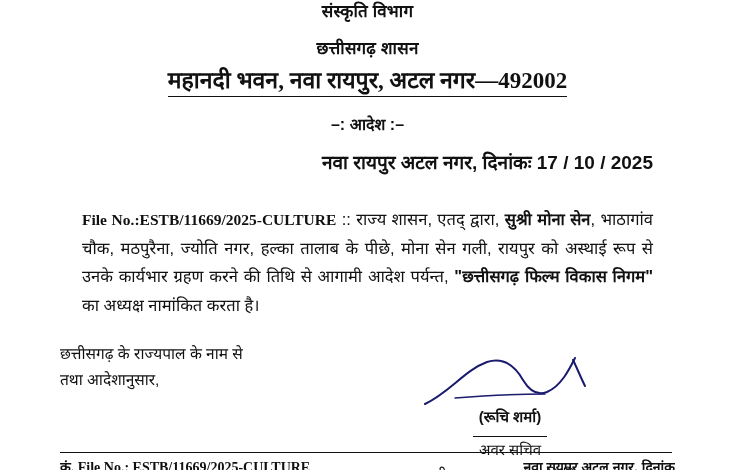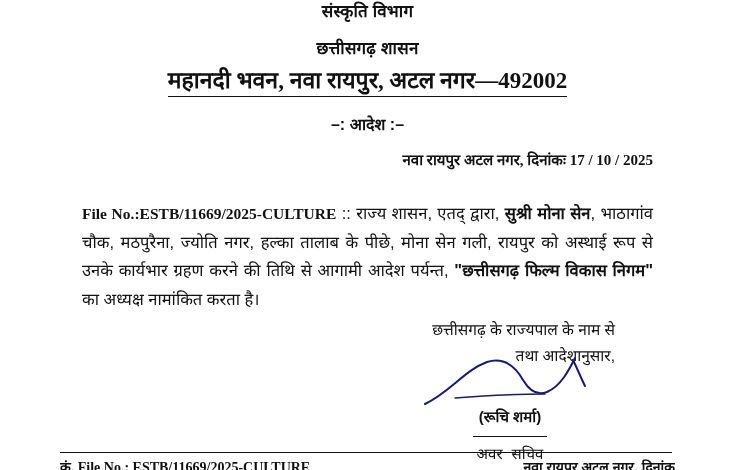--- a/index.html
+++ b/index.html
@@ -43,41 +43,41 @@
   .order-line {
     margin-top: 16px;
     font-family: "Liberation Sans", sans-serif;
     font-weight: bold;
     font-size: 16px;
   }
   .place-date {
     margin-top: 14px;
     text-align: right;
     padding-right: 22px;
-    font-family: Liberation Serif, serif;
-    font-size: 15px;
+    font-family: Liberation Sans, sans-serif;
+    font-size: 19px;
     font-weight: bold;
   }
   .body-block {
     margin-top: 30px;
     padding: 0 22px 0 22px;
     font-size: 16.5px;
     line-height: 1.72;
     text-align: justify;
     font-family: "Liberation Sans", sans-serif;
   }
   .fileno {
     font-family: "Liberation Serif", serif;
     font-weight: bold;
     font-size: 15.5px;
   }
   .bold { font-weight: bold; }
   .sign-block {
-    margin-top: 4px;
-    text-align: right;
+    margin-top: 22px;
+    text-align: left;
     padding-right: 60px;
     font-family: "Liberation Sans", sans-serif;
     font-size: 15.5px;
     line-height: 1.7;
   }
   .signature-area {
     position: absolute;
     right: 120px;
     top: 352px;
     width: 220px;
@@ -93,21 +93,21 @@
     font-family: "Liberation Sans", sans-serif;
     font-size: 15px;
     line-height: 1.55;
   }
   .name-underline {
     display: inline-block;
     border-bottom: 1.2px solid #111;
     padding: 0 6px 8px 6px;
     font-weight: bold;
   }
-  .sec-rank { margin-top: 7px; font-family: Liberation Mono, monospace; }
+  .sec-rank { margin-top: 1px; }
   .sec-dept { margin-top: 1px; }
   .footer-rule {
     position: absolute;
     left: 60px;
     top: 452px;
     width: 612px;
     border-top: 1px solid #111;
   }
   .footer-line {
     position: absolute;

